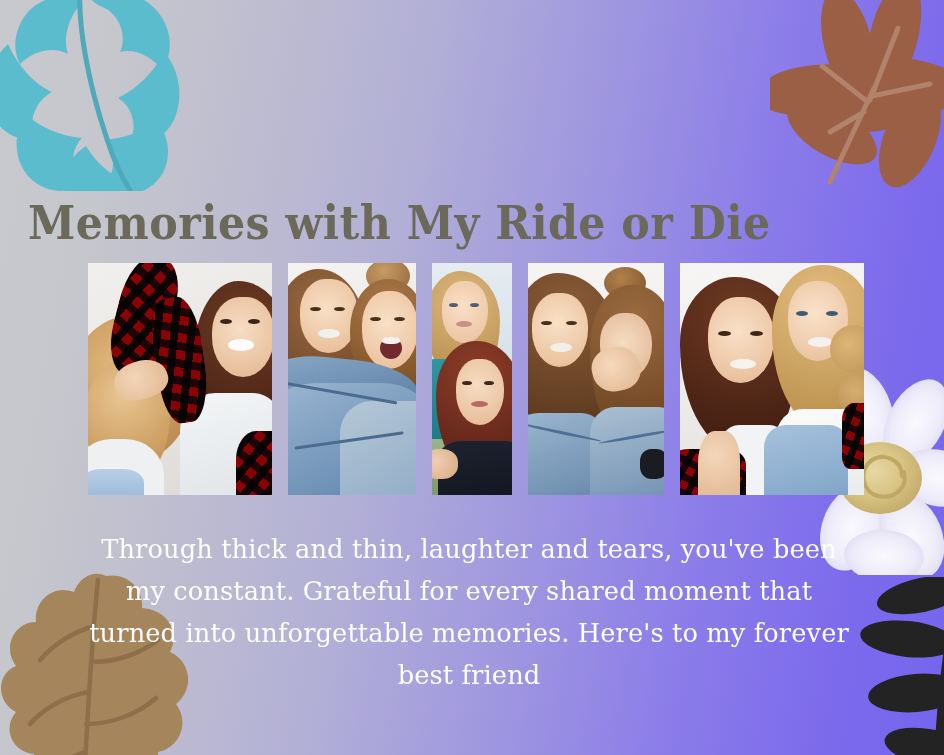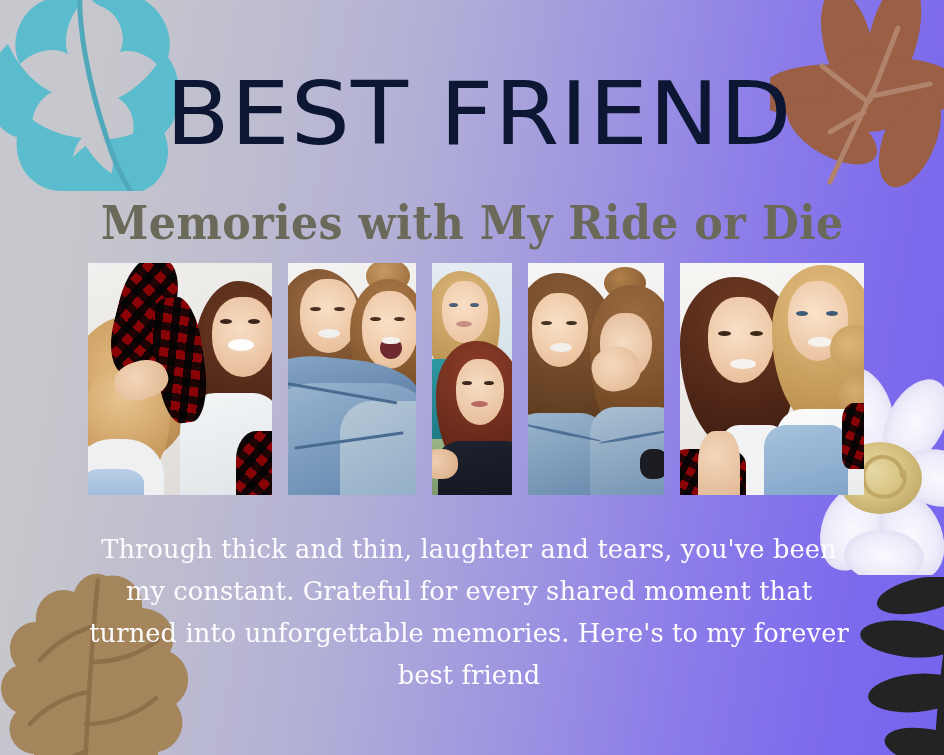--- a/index.html
+++ b/index.html
@@ -48,21 +48,21 @@
     color:#0d1633;
     font-weight:400;
     transform:scaleX(1.06);
     white-space:nowrap;
     padding-left:14px;
   }
 
   
   #subtitle-wrap {
     position:absolute; left:0; right:0; top:199px;
-    text-align:center; z-index:5;
+    text-align:left; z-index:5;
   }
   #subtitle {
     display:inline-block;
     font-family:"DejaVu Serif", serif;
     font-weight:700;
     font-size:46px;
     line-height:1.05;
     color:#6b6a5a;
     letter-spacing:0.5px;
     transform:scaleX(0.93);
@@ -198,23 +198,20 @@
   <svg class="deco" id="deco-black-leaves" viewBox="0 0 120 190" xmlns="http://www.w3.org/2000/svg">
     <g fill="#232323">
       <ellipse cx="78" cy="18" rx="46" ry="17" transform="rotate(-12 78 18)"></ellipse>
       <ellipse cx="64" cy="62" rx="48" ry="18" transform="rotate(6 64 62)"></ellipse>
       <ellipse cx="72" cy="116" rx="48" ry="19" transform="rotate(-5 72 116)"></ellipse>
       <ellipse cx="84" cy="170" rx="44" ry="18" transform="rotate(10 84 170)"></ellipse>
       <path d="M112 0 C104 40 96 90 92 150 C90 172 90 184 92 190 L104 190 C100 160 104 100 116 40 Z"></path>
     </g>
   </svg>
 
-  <div id="title-wrap">
-    <div id="title">BEST FRIEND</div>
-  </div>
 
   <div id="subtitle-wrap">
     <div id="subtitle">Memories  with My Ride or Die</div>
   </div>
 
   <div id="photo-strip">
 
     <div class="photo p1">
       <div class="ph-inner">
         <div class="sky" style="background:linear-gradient(160deg,#f1f0ee 0%,#e9e7e4 45%,#dcd9d6 100%)"></div>

